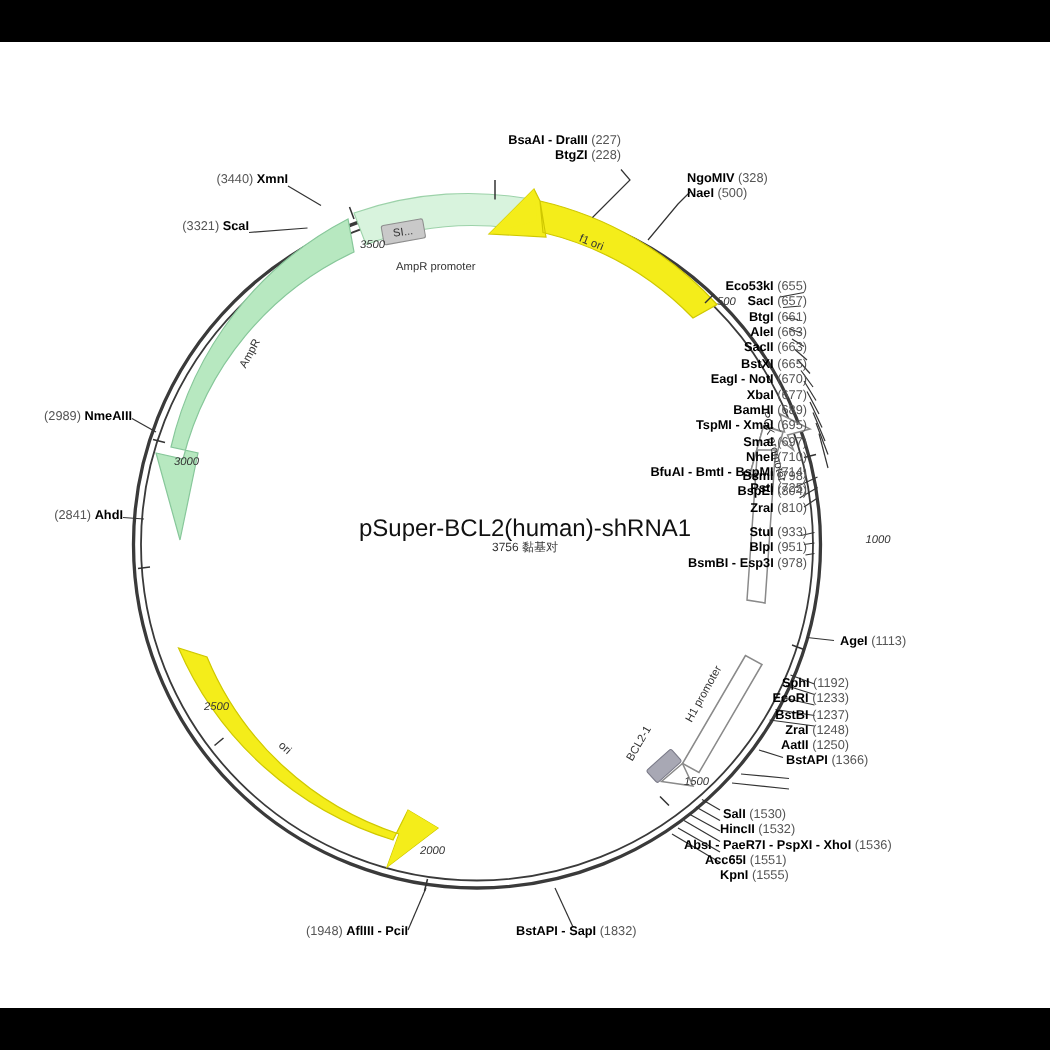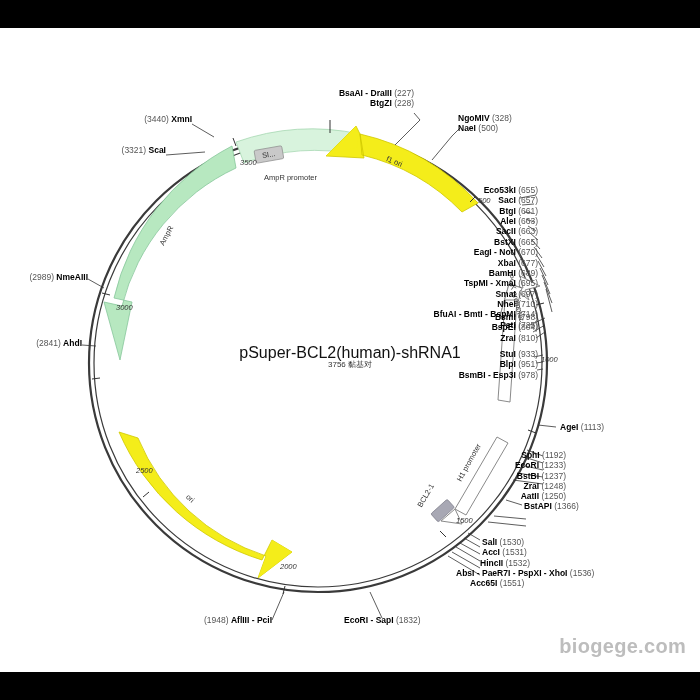--- a/index.html
+++ b/index.html
@@ -246,21 +246,21 @@
   <div class="feat-label" style="left:264px; top:173px;">AmpR promoter</div>
   <div class="feat-label" style="left:156px; top:231px; transform:rotate(-62deg);">AmpR</div>
   <div class="feat-label" style="left:386px; top:157px; transform:rotate(22deg);">f1 ori</div>
   <div class="feat-label" style="left:186px; top:494px; transform:rotate(42deg);">ori</div>
   <div class="feat-label" style="left:492px; top:293px; transform:rotate(76deg);">PGK promoter</div>
   <div class="feat-label" style="left:448px; top:458px; transform:rotate(-61deg);">H1 promoter</div>
   <div class="feat-label" style="left:413px; top:491px; transform:rotate(-60deg);">BCL2-1</div>
   <div class="feat-label" style="left:262px; top:150px; transform:rotate(-8deg);">SI...</div>
 
   <div class="tick-num" style="left:478px; top:196px;">500</div>
-  <div class="tick-num" style="left:541px; top:355px;">1000</div>
+  <div class="tick-num" style="left:541px; top:355px;padding-left:36px;">1000</div>
   <div class="tick-num" style="left:456px; top:516px;">1500</div>
   <div class="tick-num" style="left:280px; top:562px;">2000</div>
   <div class="tick-num" style="left:136px; top:466px;">2500</div>
   <div class="tick-num" style="left:104px; top:303px;padding-left:12px;">3000</div>
   <div class="tick-num" style="left:240px; top:158px;">3500</div>
 
   <div class="lbl r" style="left:56px; top:114px; width:136px;">
     <div>
       <span class="pos">(3440)</span>
       <span class="bold">XmnI</span>
@@ -349,28 +349,27 @@
     <div><span class="bold">AatII</span> <span class="pos">(1250)</span></div>
   </div>
 
   <div class="lbl" style="left:524px; top:501px; width:110px;">
     <div><span class="bold">BstAPI</span> <span class="pos">(1366)</span></div>
   </div>
 
 
   <div class="lbl" style="left:446px; top:537px; width:250px;">
     <div style="padding-left:36px;"><span class="bold">SalI</span> <span class="pos">(1530)</span></div>
-    <div style="padding-left:36px;"><span class="bold">AccI</span> <span class="pos">(1531)</span></div>
     <div style="padding-left:34px;"><span class="bold">HincII</span> <span class="pos">(1532)</span></div>
     <div style="padding-left:10px;"><span class="bold">AbsI - PaeR7I - PspXI - XhoI</span> <span class="pos">(1536)</span></div>
     <div style="padding-left:24px;"><span class="bold">Acc65I</span> <span class="pos">(1551)</span></div>
+    <div style="padding-left:34px;"><span class="bold">KpnI</span> <span class="pos">(1555)</span></div>
   </div>
 
   <div class="lbl" style="left:344px; top:615px; width:180px;">
-    <div><span class="bold">EcoRI - SapI</span> <span class="pos">(1832)</span></div>
+    <div><span class="bold">BstAPI - SapI</span> <span class="pos">(1832)</span></div>
   </div>
 
   <div class="lbl r" style="left:130px; top:615px; width:142px;">
     <div><span class="pos">(1948)</span> <span class="bold">AflIII - PciI</span></div>
   </div>
 
-  <div id="watermark">biogege.com</div>
 </div>
 
 </body></html>

